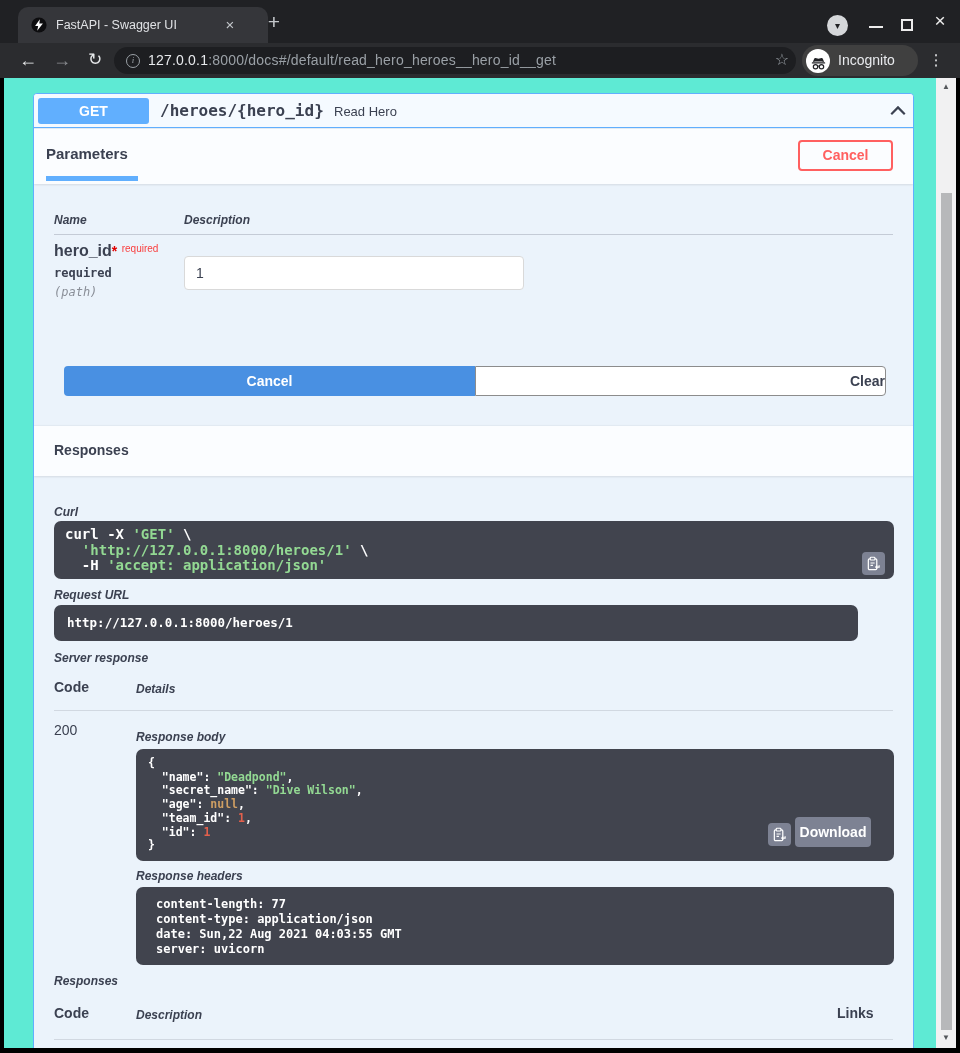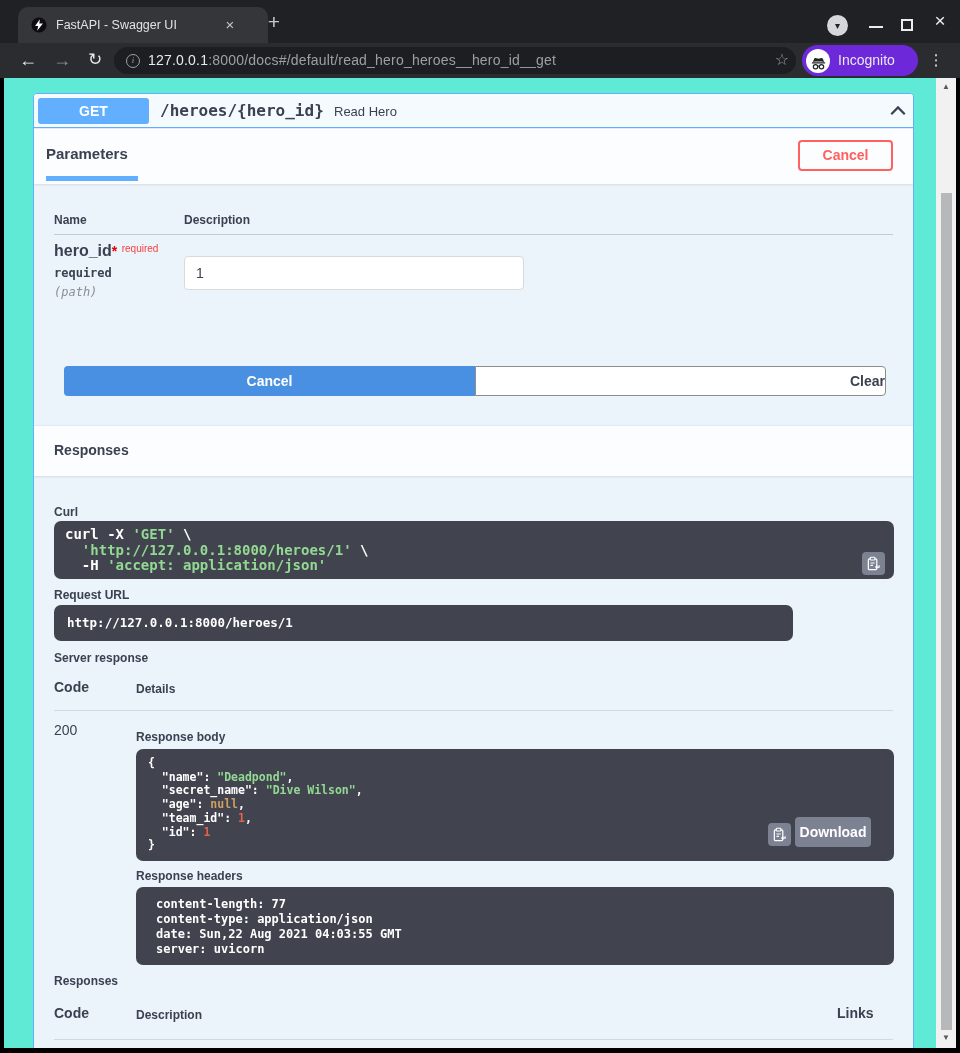--- a/index.html
+++ b/index.html
@@ -33,21 +33,21 @@
   .urlbar { left:114px; top:4px; width:682px; height:27px; border-radius:14px;
             background:#1d1e21; }
   .info-i { left:12px; top:6.5px; width:14px; height:14px; border:1.4px solid #9aa0a6;
             border-radius:50%; color:#9aa0a6; font-size:9px; line-height:11px;
             text-align:center; font-family:"Liberation Serif",serif; font-style:italic; }
   .url-text { left:34px; top:0; height:27px; line-height:27px; font-size:14px;
               white-space:nowrap; letter-spacing:.2px; }
   .url-host { color:#e8eaed; } .url-rest { color:#9aa0a6; }
   .star { left:770px; top:0; height:35px; line-height:33px; font-size:16px; }
   .incog { left:802px; top:2px; width:116px; height:31px; border-radius:16px;
-           background:#6d28d9; }
+           background:#404040; }
   .incog-circle { left:4px; top:3.5px; width:24px; height:24px; border-radius:50%;
                   background:#fff; text-align:center; line-height:28px; }
   .incog-label { left:36px; top:0; height:31px; line-height:31px; font-size:14px;
                  color:#e8eaed; }
   .menu3 { left:928px; top:0; height:35px; line-height:34px; font-size:15px;
            width:16px; text-align:center; }
 
   
   .page { left:4px; top:78px; width:932px; height:970px; background:#5eead4; overflow:hidden; }
   .vscroll { left:936px; top:78px; width:20px; height:970px; background:#f1f1f2; }
@@ -71,21 +71,21 @@
   .sec-header { left:0; right:0; background:#fbfdff;
                 box-shadow:0 1px 2px rgba(0,0,0,.10), 0 -1px 1px rgba(0,0,0,.03); }
   .sec-params { top:35px; height:55px; }
   .params-tab { left:12px; top:16px; font-size:15px; font-weight:bold; color:#3b4151; }
   .tab-underline { left:12px; bottom:3px; width:92px; height:5px; background:#61affe; }
   .cancel-btn { left:764px; top:11px; width:95px; height:31px; border:2px solid #ff6060;
                 border-radius:4px; background:transparent; color:#ff6060; font-weight:bold;
                 font-size:14px; text-align:center; line-height:27px;
                 font-family:"Liberation Sans",sans-serif; }
 
-  .lbl { font-size:12px; font-weight:bold; color:#3b4151; }
+  .lbl { font-size:12px; font-weight:bold; color:#3b4151;font-style:italic; }
   .divider { height:1px; background:rgba(59,65,81,.22); }
 
   .col-name { left:20px; top:119px; }
   .col-desc { left:150px; top:119px; }
   .div1 { left:20px; right:20px; top:140px; }
   .param-name { left:20px; top:148px; font-size:16px; font-weight:bold; color:#3b4151; }
   .req-star { color:#e00000; font-size:14px; }
   .req-lbl { color:#f93e3e; font-size:10px; font-weight:normal; position:relative; top:-4px; }
   .param-type { left:20px; top:172px; font-size:12px; font-weight:bold; color:#3b4151;
                 font-family:"DejaVu Sans Mono",monospace; }
@@ -112,21 +112,21 @@
   .cl { white-space:pre; }
   .tok-str { color:#93d993; } .tok-null { color:#cf9f63; } .tok-num { color:#e3604c; }
 
   .curl-lbl { left:20px; top:411px; }
   .curl-block { left:20px; top:427px; width:840px; height:58px; padding:6px 0 0 11px;
                 font-size:14px; line-height:15.5px; }
   .copy-btn { width:23px; height:23px; background:#7d8293; border:none; border-radius:4px;
               padding:0; text-align:center; }
   .copy-curl { left:808px; top:31px; }
   .requrl-lbl { left:20px; top:494px; }
-  .requrl-block { left:20px; top:511px; width:739px; height:36px; padding:10px 0 0 13px;
+  .requrl-block { left:20px; top:511px; width:804px; height:36px; padding:10px 0 0 13px;
                   font-size:12.5px; }
 
   .srvresp-lbl { left:20px; top:557px; }
   .code-hdr { left:20px; top:585px; font-size:14px; font-weight:bold; color:#3b4151; }
   .details-hdr { left:102px; top:588px; }
   .div2 { left:20px; right:20px; top:616px; background:rgba(59,65,81,.15); }
   .status-code { left:20px; top:628px; font-size:14px; color:#3b4151; }
   .respbody-lbl { left:102px; top:636px; }
   .json-block { left:102px; top:655px; width:758px; height:112px; padding:8px 0 0 12px;
                 font-size:11.5px; line-height:13.7px; }

